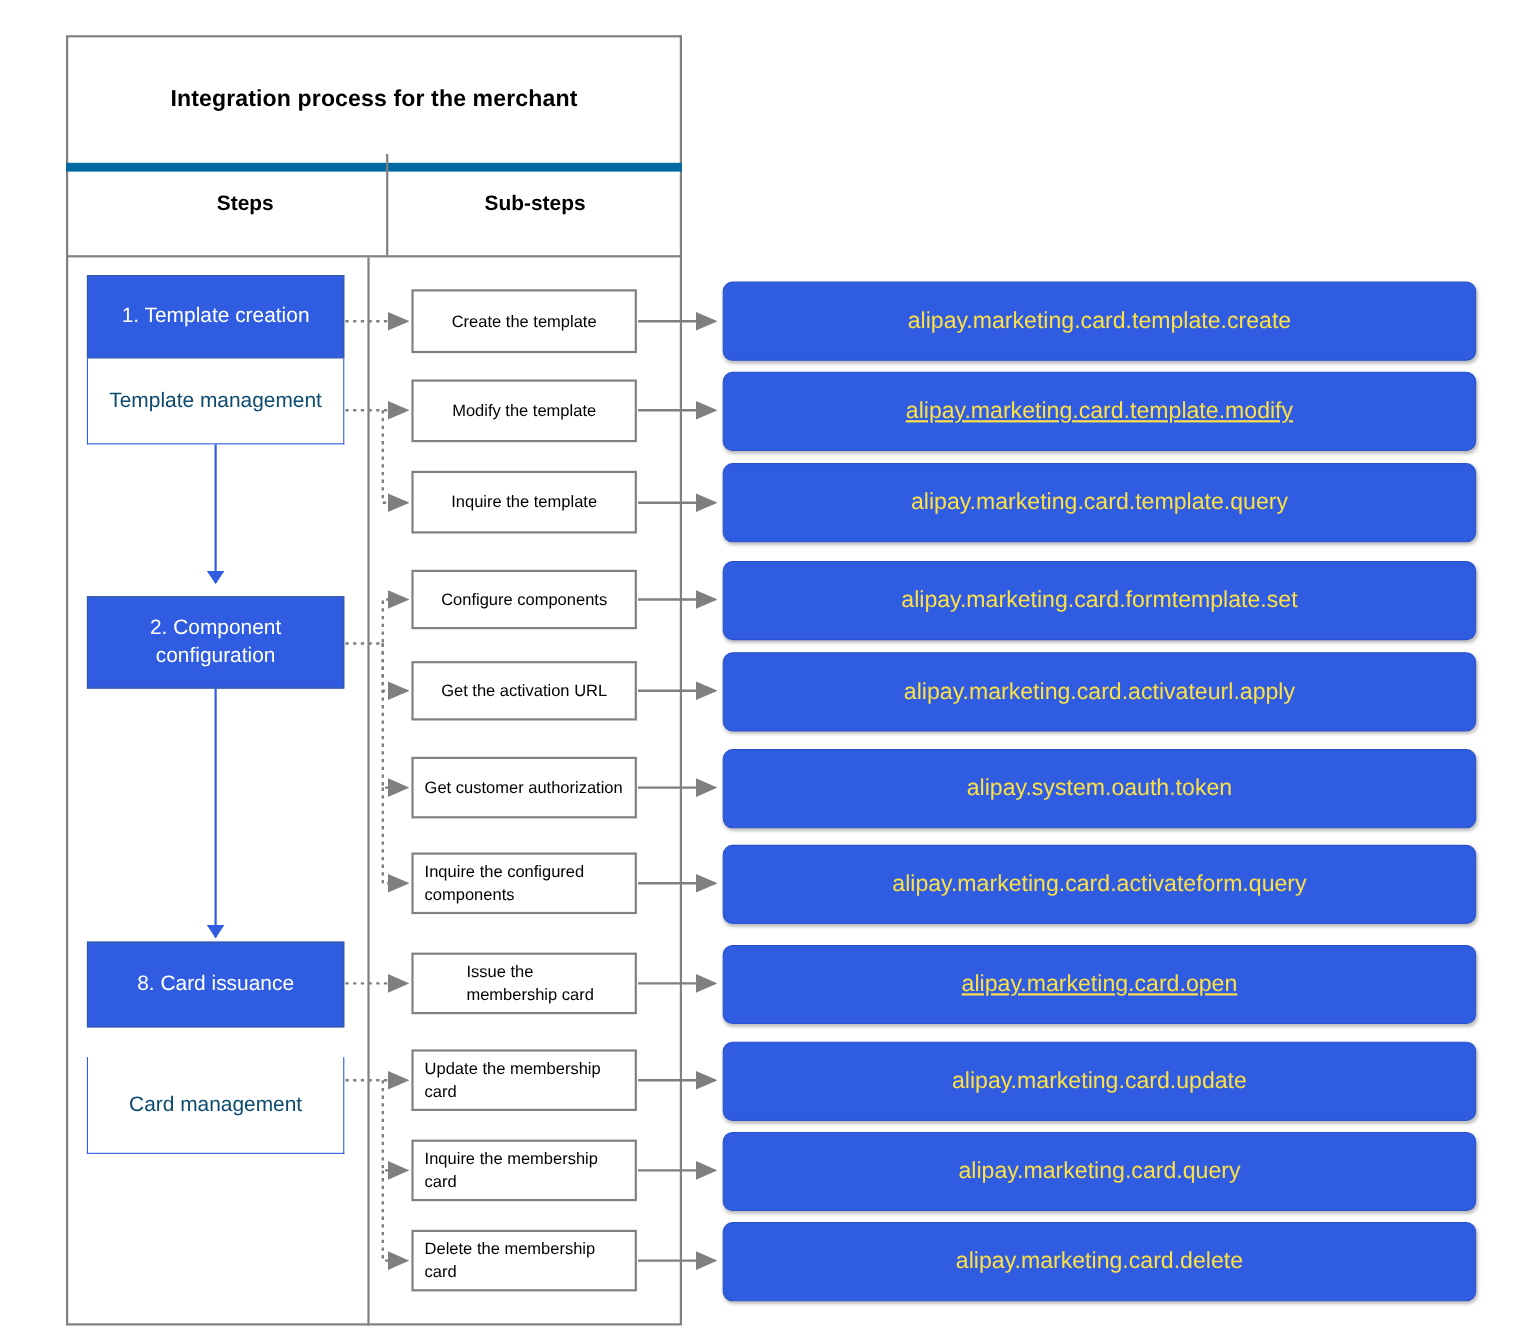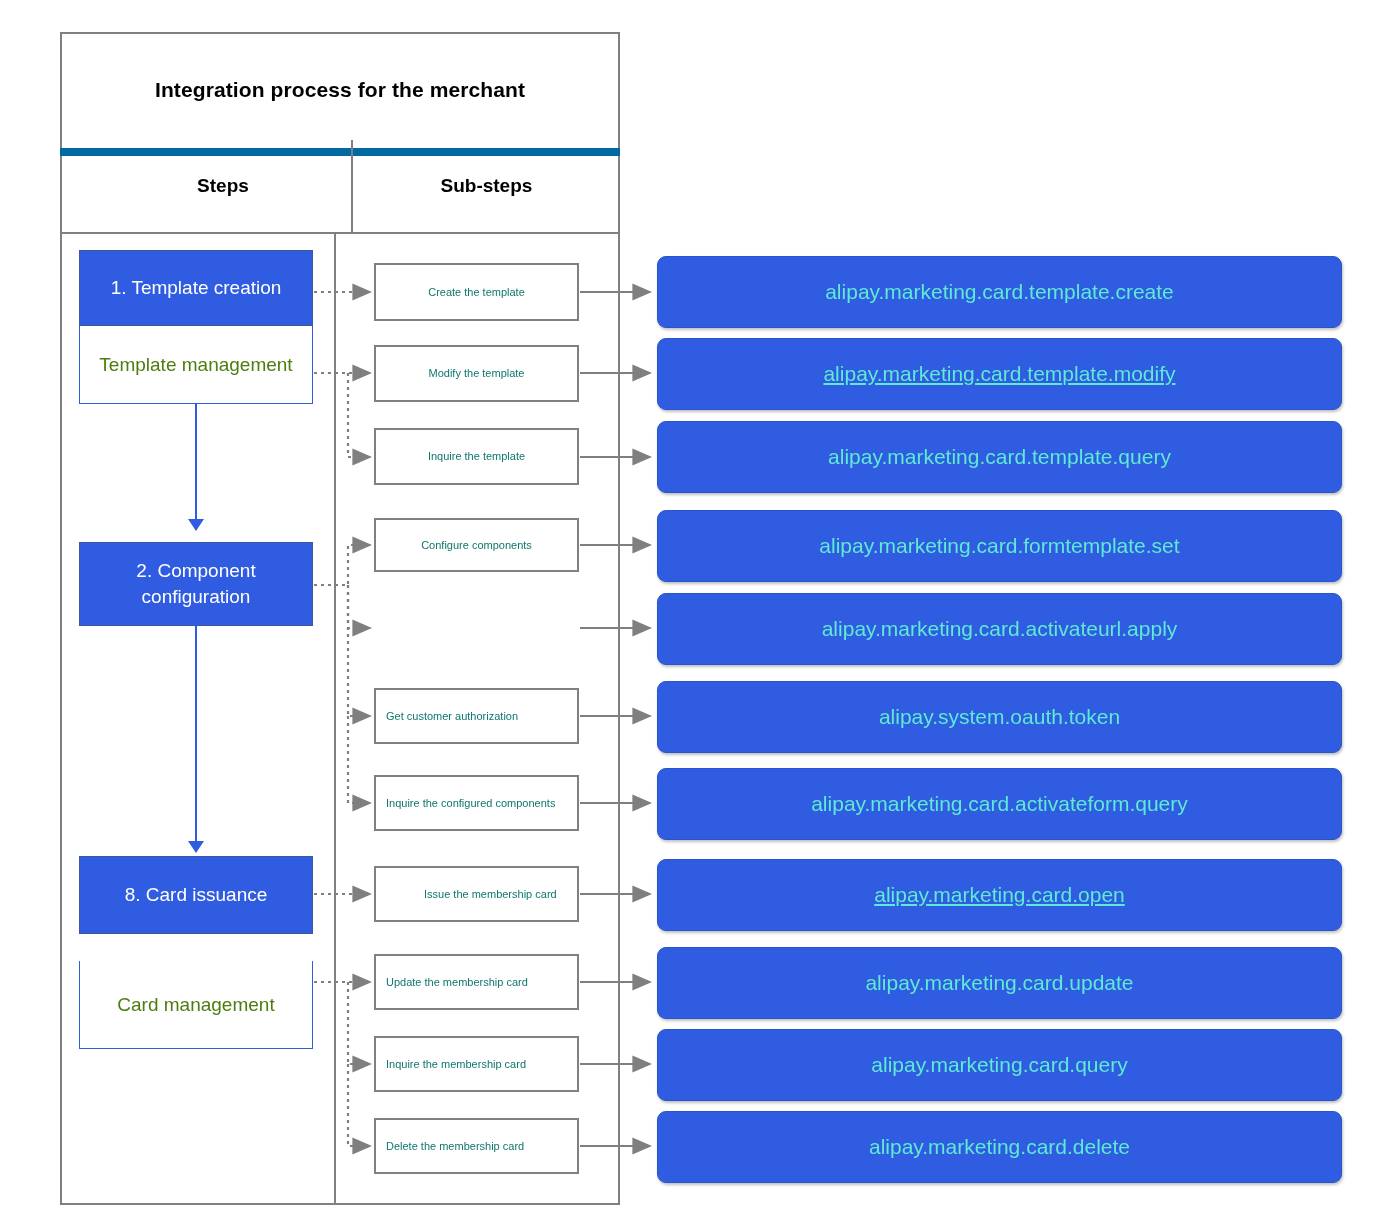--- a/index.html
+++ b/index.html
@@ -96,21 +96,21 @@
     align-items: center;
     justify-content: center;
     text-align: center;
     padding: 0 6px;
   }
   .step-sub {
     box-sizing: border-box;
     background: #ffffff;
     border: 1px solid #2f5ce0;
     border-top: none;
-    color: #4d7c0f;
+    color: #0c4a6e;
     font-size: 19px;
     line-height: 26px;
     display: flex;
     align-items: center;
     justify-content: center;
     text-align: center;
     padding: 0 6px;
   }
 
   
@@ -132,41 +132,41 @@
   }
 
   
   .substep {
     position: absolute;
     left: 374px;
     width: 205px;
     box-sizing: border-box;
     border: 2px solid #808080;
     background: #ffffff;
-    color: #0f766e;
-    font-size: 11px;
+    color: #000000;
+    font-size: 15px;
     line-height: 21px;
     display: flex;
     align-items: center;
     padding: 0 10px;
   }
   .substep.one-line { justify-content: center; text-align: center; }
   .substep.two-line { justify-content: flex-start; text-align: left; }
 
   
   .api-box {
     position: absolute;
     left: 657px;
     width: 685px;
     height: 72px;
     box-sizing: border-box;
     background: #2f5ce0;
     border: 1px solid #2a54cc;
     border-radius: 9px;
-    color: #5eead4;
+    color: #fde047;
     font-size: 21px;
     display: flex;
     align-items: center;
     justify-content: center;
     box-shadow: 1px 2px 3px rgba(0,0,0,0.25);
   }
 
   
   .svg-layer {
     position: absolute;
@@ -211,20 +211,21 @@
 
   <div class="step-block" style="top:856px;">
     <div class="step-head" style="height:78px;">8. Card issuance</div>
     <div class="step-sub" style="height:88px;margin-top:27px;">Card management</div>
   </div>
 
   <div class="substep one-line" style="top:263px;height:58px;">Create the template</div>
   <div class="substep one-line" style="top:345px;height:57px;">Modify the template</div>
   <div class="substep one-line" style="top:428px;height:57px;">Inquire the template</div>
   <div class="substep one-line" style="top:518px;height:54px;">Configure components</div>
+  <div class="substep one-line" style="top:601px;height:54px;">Get the activation URL</div>
   <div class="substep two-line" style="top:688px;height:56px;">Get customer authorization</div>
   <div class="substep two-line" style="top:775px;height:56px;">Inquire the configured components</div>
   <div class="substep two-line" style="top:866px;height:56px;padding-left:48px;">Issue the membership card</div>
   <div class="substep two-line" style="top:954px;height:56px;">Update the membership card</div>
   <div class="substep two-line" style="top:1036px;height:56px;">Inquire the membership card</div>
   <div class="substep two-line" style="top:1118px;height:56px;">Delete the membership card</div>
 
   <div class="api-box" style="top:256px;">alipay.marketing.card.template.create</div>
   <div class="api-box" style="top:338px;text-decoration:underline;">alipay.marketing.card.template.modify</div>
   <div class="api-box" style="top:421px;">alipay.marketing.card.template.query</div>

